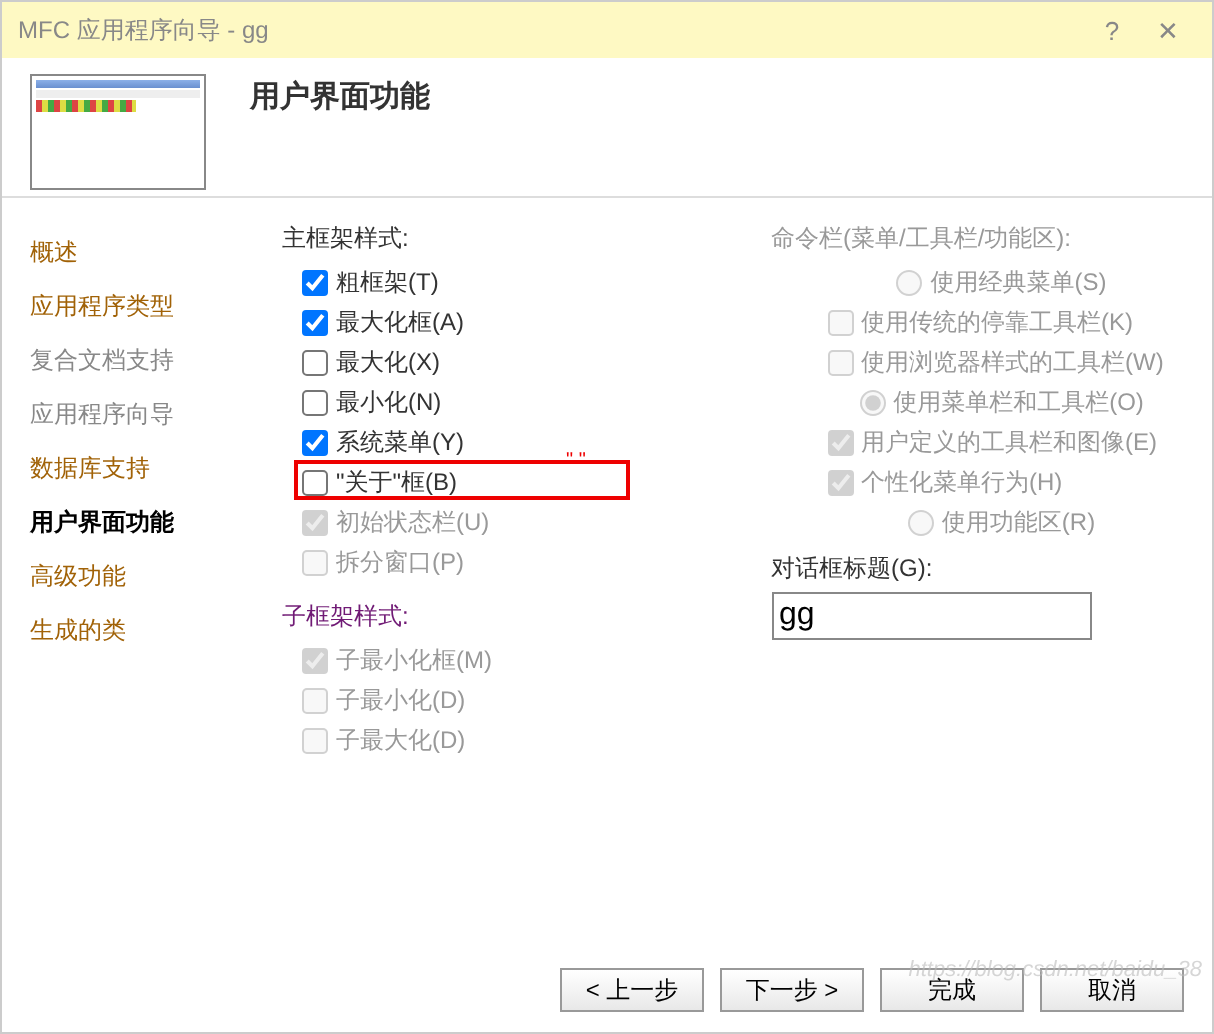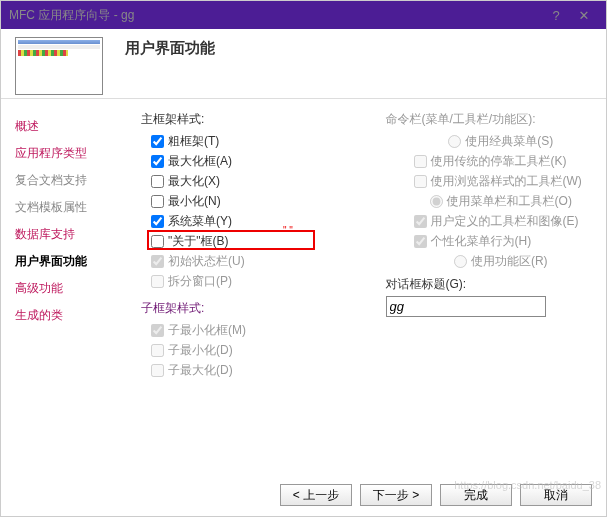--- a/index.html
+++ b/index.html
@@ -1,50 +1,50 @@
 <!DOCTYPE html>
 <html><head>
 <meta charset="utf-8">
 <style>
 * { box-sizing: border-box; margin: 0; padding: 0; font-family: "Microsoft YaHei", SimSun, sans-serif; }
 body { background: #fff; width: 607px; height: 517px; overflow: hidden; font-size: 12px; color: #333; }
 .dialog { width: 607px; height: 517px; border: 1px solid #ccc; display: flex; flex-direction: column; }
-.titlebar { height: 28px; background: #4c1d95; display: flex; align-items: center; padding: 0 8px; color: #888; }
+.titlebar { height: 28px; background: #fef9c3; display: flex; align-items: center; padding: 0 8px; color: #888; }
 .titlebar .spacer { flex: 1; }
 .titlebar .btn { width: 28px; text-align: center; color: #888; font-size: 13px; }
 .header { height: 70px; border-bottom: 1px solid #ddd; display: flex; align-items: flex-start; padding: 8px 14px; }
 .thumb { width: 88px; height: 58px; border: 1px solid #888; background: #fff; position: relative; }
 .thumb .tb { position: absolute; top: 2px; left: 2px; right: 2px; height: 4px; background: linear-gradient(#8cb0e8,#6a90d0); }
 .thumb .mb { position: absolute; top: 7px; left: 2px; right: 2px; height: 4px; background: #eee; }
 .thumb .ic { position: absolute; top: 12px; left: 2px; width: 50px; height: 6px; background: repeating-linear-gradient(90deg,#d44,#d44 3px,#dd4 3px,#dd4 6px,#4a4 6px,#4a4 9px); }
 .page-title { font-size: 15px; font-weight: bold; margin-left: 22px; margin-top: 2px; }
 .body { flex: 1; display: flex; }
 .sidebar { width: 130px; padding: 14px 10px; }
 .sidebar .item { padding: 5px 4px; color: #888; }
-.sidebar .item.link { color: #be185d; cursor: pointer; }
+.sidebar .item.link { color: #a16207; cursor: pointer; }
 .sidebar .item.current { color: #000; font-weight: bold; }
 .main { flex: 1; display: flex; padding: 12px 0 0 10px; gap: 24px; }
 .col { flex: 1; }
 .group-label { color: #333; margin-bottom: 4px; }
 .chk { display: flex; align-items: center; margin: 2px 0 2px 10px; line-height: 18px; }
 .chk input { margin-right: 4px; }
 .chk.disabled { color: #999; }
 .chk.disabled input { accent-color: #999; }
 .redbox { position: absolute; border: 2px solid #e00; width: 168px; height: 20px; margin-left: -4px; margin-top: -2px; }
 .redtxt { position: absolute; color: #e00; font-size: 10px; margin-left: 132px; margin-top: -20px; }
 .radio { display: flex; align-items: center; margin: 2px 0 2px 10px; line-height: 18px; justify-content: center; }
 .radio input { margin-right: 4px; }
 .radio.disabled { color: #999; }
 .field-label { margin: 6px 0 3px 0; }
-.txt { width: 160px; border: 1px solid #888; padding: 2px 3px; font-size: 13px; font-style: italic; }
+.txt { width: 160px; border: 1px solid #888; padding: 2px 3px; font-size: 16px; }
 .footer { height: 42px; border-top: none; display: flex; justify-content: flex-end; align-items: center; padding: 0 14px; gap: 8px; margin-left: 44px; }
 .footer button { min-width: 72px; height: 22px; border: 1px solid #999; background: linear-gradient(#fff,#e8e8e8); font-size: 12px; }
 .sub { margin-top: 10px; }
 .rel { position: relative; }
-.watermark { position: absolute; right: 6px; bottom: 26px; color: #bbb; font-size: 11px; opacity: 0.6; }
+.watermark { position: absolute; right: 6px; bottom: 26px; color: #bbb; font-size: 11px; opacity: 0.6; font-style: italic; }
 </style>
 </head>
 <body>
 
 <div class="dialog">
   <div class="titlebar">
     <span>MFC 应用程序向导 - gg</span>
     <span class="spacer"></span>
     <span class="btn">?</span>
     <span class="btn">✕</span>
@@ -57,21 +57,21 @@
         <div class="ic"></div>
     </div>
     <div class="page-title">用户界面功能</div>
   </div>
 
   <div class="body">
     <div class="sidebar" id="sidebar">
         <div class="item link">概述</div>
         <div class="item link">应用程序类型</div>
         <div class="item">复合文档支持</div>
-        <div class="item">文档模板属性</div>
+        <div class="item">应用程序向导</div>
         <div class="item link">数据库支持</div>
         <div class="item current">用户界面功能</div>
         <div class="item link">高级功能</div>
         <div class="item link">生成的类</div>
       </div>
 
     <div class="main">
       <div class="col">
         <div class="group-label">主框架样式:</div>
         <div id="mf-opts">

